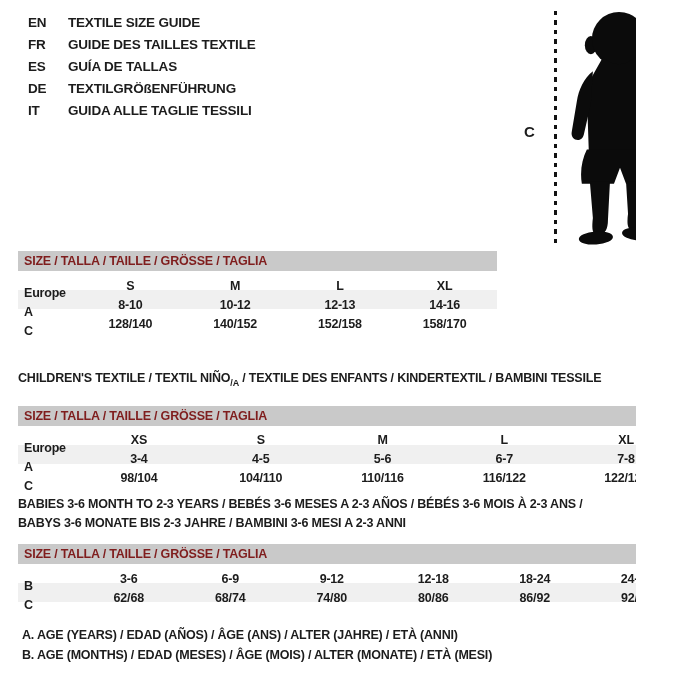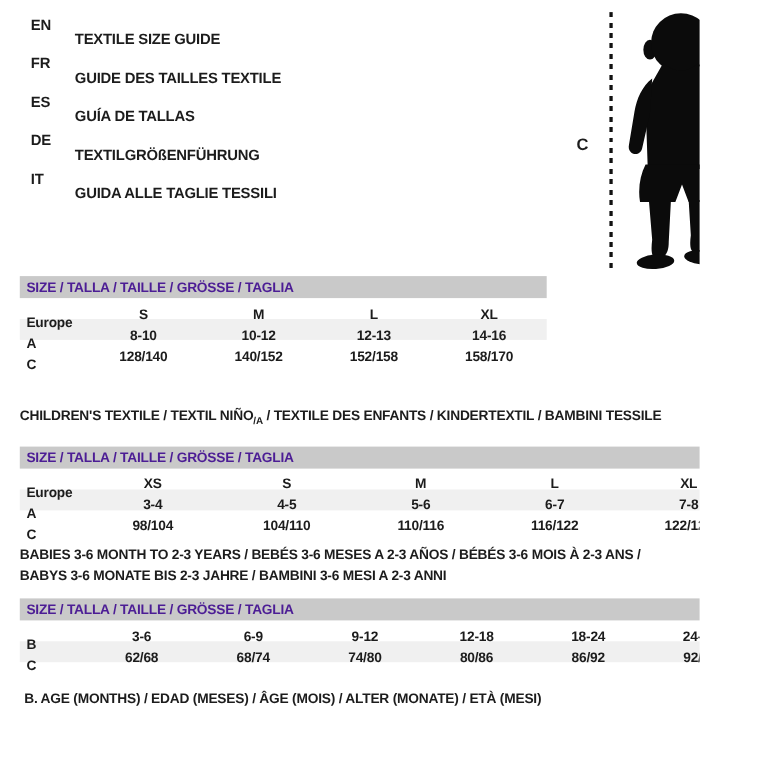--- a/index.html
+++ b/index.html
@@ -12,37 +12,37 @@
     font-family: "Liberation Sans", sans-serif;
     color: #1c1c1c;
     overflow: hidden;
     letter-spacing: -0.2px;
   }
 
   
   .langs { position: absolute; left: 28px; top: 12px; }
   .lang-row { display: flex; line-height: 22px; font-size: 13.5px; font-weight: 700; }
   .lang-code { width: 40px; }
-  .lang-title { white-space: nowrap; margin-top: 13px; }
+  .lang-title { white-space: nowrap; }
 
   
   .fig { position: absolute; left: 522px; top: 11px; width: 176px; height: 236px; }
   .fig-label { position: absolute; left: 2px; top: 112px; font-size: 15px; font-weight: 700; }
   .dash-line {
     position: absolute; left: 32px; top: 0; width: 3px; height: 234px;
     background: repeating-linear-gradient(to bottom, #121212 0 4.5px, transparent 4.5px 9.5px);
   }
   .fig svg { position: absolute; left: 42px; top: 0; }
 
   
   .tbl { position: absolute; left: 18px; }
   .tbl-title { font-size: 12.5px; font-weight: 700; white-space: nowrap; line-height: 19px; }
   .tbl-title .subpart { font-size: 9px; vertical-align: sub; }
   .size-bar {
-    height: 20px; background: #c9c9c9; color: #4c1d95;
+    height: 20px; background: #c9c9c9; color: #7f1d1d;
     font-size: 12.5px; font-weight: 700;
     display: flex; align-items: center; padding-left: 6px;
   }
   .grid-row { display: grid; height: 19px; align-items: center; font-size: 12.5px; font-weight: 700; }
   .cols-4 { grid-template-columns: 60px repeat(4, 1fr); }
   .cols-5 { grid-template-columns: 60px repeat(5, 1fr); }
   .cols-6 { grid-template-columns: 60px repeat(6, 1fr); }
   .grid-row .lbl { padding-left: 6px; text-align: left; margin-top: 15px; }
   .grid-row .cell { text-align: center; }
   .shaded { background: #f0f0f0; }
@@ -187,16 +187,17 @@
       <span class="cell">62/68</span>
       <span class="cell">68/74</span>
       <span class="cell">74/80</span>
       <span class="cell">80/86</span>
       <span class="cell">86/92</span>
       <span class="cell">92/98</span>
     </div>
   </section>
 
   <div class="footnotes">
+    <div class="footnote">A. AGE (YEARS) / EDAD (AÑOS) / ÂGE (ANS) / ALTER (JAHRE) / ETÀ (ANNI)</div>
     <div class="footnote">B. AGE (MONTHS) / EDAD (MESES) / ÂGE (MOIS) / ALTER (MONATE) / ETÀ (MESI)</div>
   </div>
 
 </div>
 
 </body></html>

